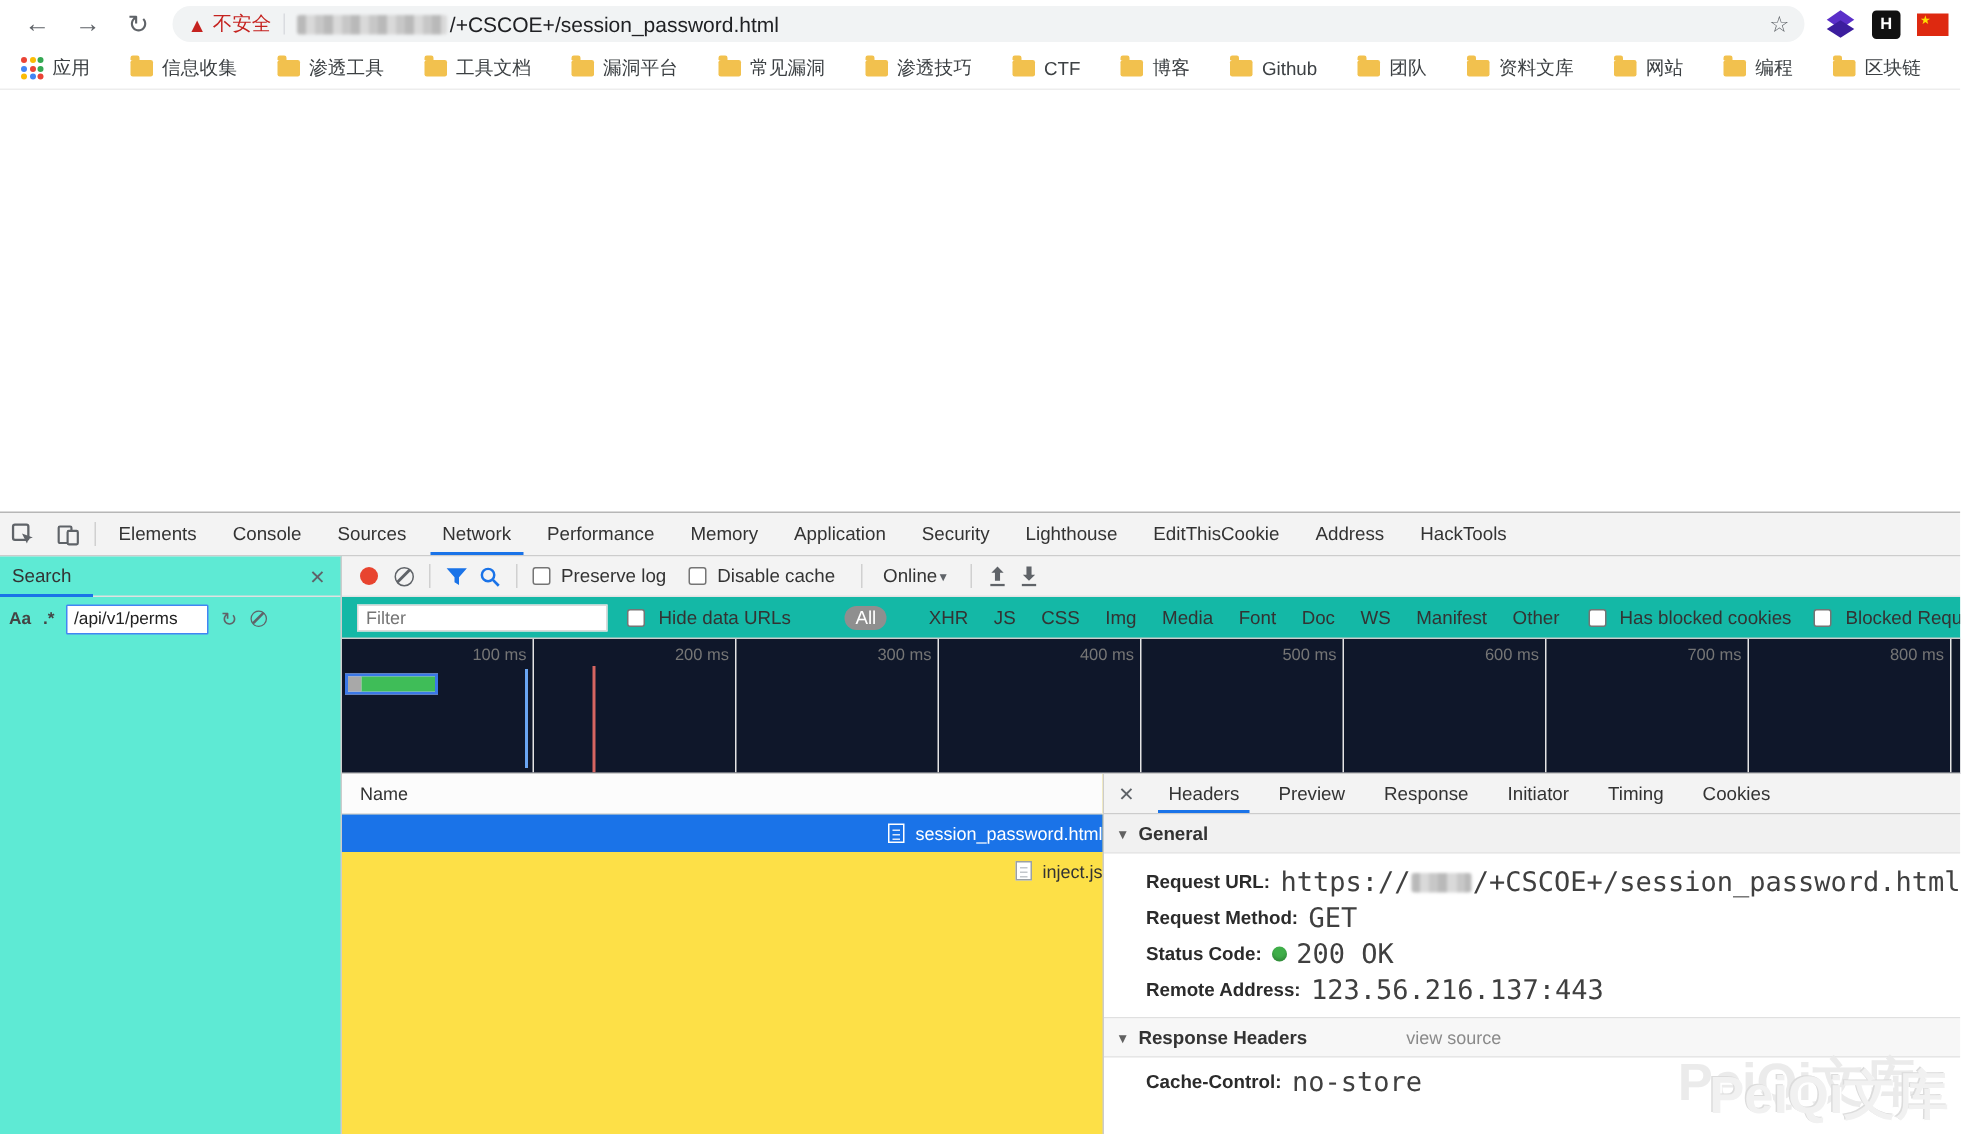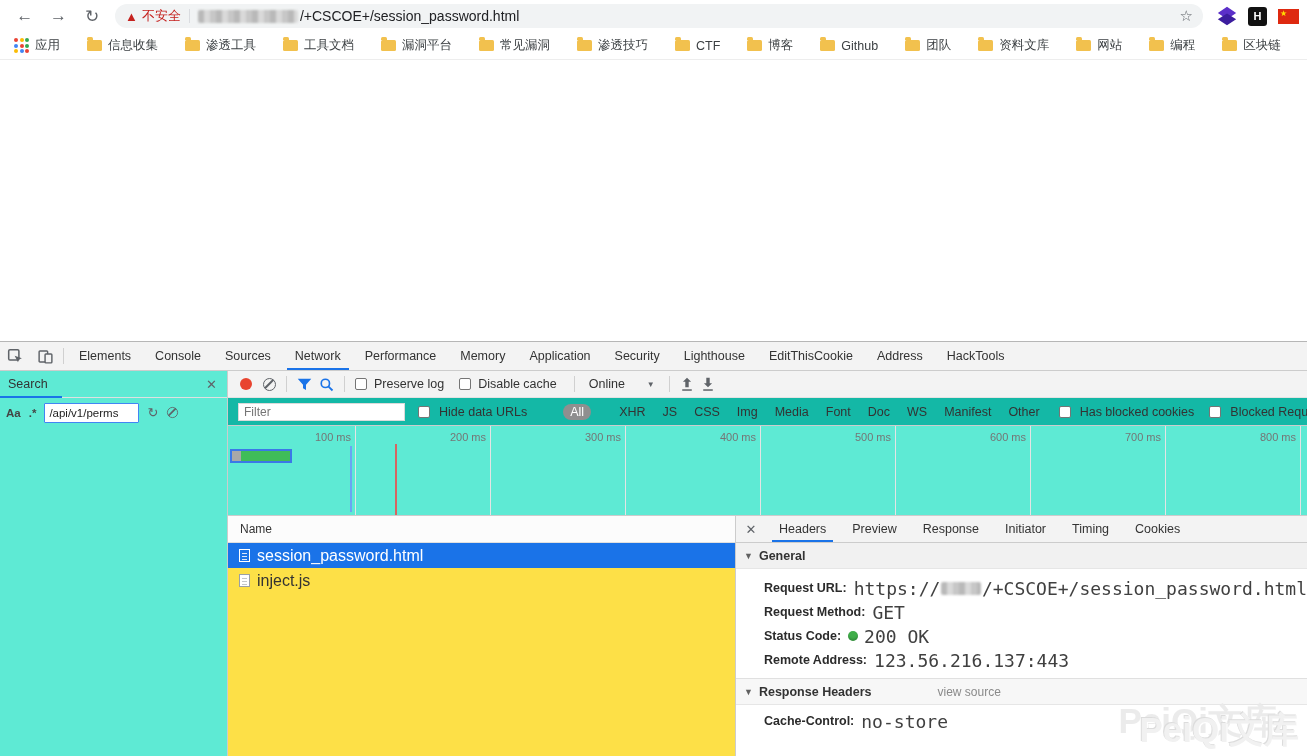--- a/index.html
+++ b/index.html
@@ -67,46 +67,46 @@
   
   .net-panel { flex:1; display:flex; flex-direction:column; min-width:0; }
   .net-toolbar { height:27px; background:#f3f3f3; border-bottom:1px solid #e3e3e3; display:flex; align-items:center;
                  padding:0 8px; gap:7px; font-size:12.5px; color:#333; }
   .rec-dot { width:12px; height:12px; border-radius:50%; background:#e8442f; margin:0 4px; }
   .blockicon { width:13px; height:13px; border:1.6px solid #5f6368; border-radius:50%; position:relative; }
   .blockicon:before { content:""; position:absolute; left:-1px; top:4.2px; width:12px; height:1.6px;
                       background:#5f6368; transform:rotate(-45deg); }
   .chk { width:12px; height:12px; border:1px solid #757575; border-radius:2px; background:#fff; flex:0 0 auto; }
   .lbl { color:#333; }
-  .online-wrap { display:flex; align-items:center; gap:22px; padding:0 4px; }
+  .online-wrap { display:flex; align-items:center; padding:0 4px; }
   .caret { font-size:8px; color:#5f6368; }
   .net-filterrow { height:28px; background:#14b8a6; border-bottom:1px solid #ccc; display:flex; align-items:center;
                    padding:0 10px; gap:9px; font-size:12.5px; color:#333; white-space:nowrap; overflow:hidden; }
   .filter-input { width:180px; height:18px; border:1px solid #dadada; background:#fff; font-size:12px;
                   padding:0 5px; color:#333; outline:none; font-family:"Liberation Sans",sans-serif; }
   .type-pill { padding:1px 4px; }
   .type-pill.selected { background:#8f8f8f; color:#fff; border-radius:9px; padding:1px 7px;margin-left:27px; }
 
   
-  .overview { height:90px; position:relative; background:#5eead4; border-bottom:1px solid #ccc; overflow:hidden; }
+  .overview { height:90px; position:relative; background:#0f172a; border-bottom:1px solid #ccc; overflow:hidden; }
   .gridline { position:absolute; top:0; bottom:0; width:1px; background:#e4e4e4; }
   .ticklbl { position:absolute; top:5px; width:70px; text-align:right; font-size:11px; color:#757575; }
   .ov-bar { position:absolute; left:2px; top:23px; width:62px; height:14px; border:2px solid #3b78e7;
             display:flex; background:#fff; }
   .ov-bar .seg-gray { width:9px; background:#a8a8a8; }
   .ov-bar .seg-green { flex:1; background:#3fbd58; }
   .ov-line-blue { position:absolute; left:122px; top:20px; bottom:3px; width:2px; background:#6aa5f2; }
   .ov-line-red { position:absolute; left:167px; top:18px; bottom:0; width:2px; background:#d66561; }
 
   
   .net-split { flex:1; display:flex; min-height:0; }
   .req-table { width:508px; border-right:1px solid #ccc; display:flex; flex-direction:column; background:#fde047; }
   .req-head { height:27px; display:flex; align-items:center; padding-left:12px; font-size:12px; color:#333;
               border-bottom:1px solid #e0e0e0; background:#fcfcfc; }
-  .req-row { height:25px; display:flex; align-items:center; gap:7px; padding-left:11px; font-size:16px; color:#333; }
+  .req-row { height:25px; display:flex; align-items:center; gap:7px; padding-left:0; font-size:12px; color:#333;justify-content:flex-end; }
   .req-row.selected { background:#1a73e8; color:#fff; }
   .doc-icon { width:11px; height:13px; border:1px solid #9aa0a6; background:#fff; position:relative; flex:0 0 auto; }
   .doc-icon:before { content:""; position:absolute; left:2px; top:3px; right:2px; height:1px; background:#c3c7cb;
                      box-shadow:0 3px 0 #c3c7cb, 0 6px 0 #c3c7cb; }
   .req-row.selected .doc-icon { border-color:#fff; background:#1a73e8; }
   .req-row.selected .doc-icon:before { background:#dbe7fb; box-shadow:0 3px 0 #dbe7fb, 0 6px 0 #dbe7fb; }
 
   .details { flex:1; display:flex; flex-direction:column; min-width:0; background:#fff; position:relative; }
   .det-tabs { height:27px; background:#f3f3f3; border-bottom:1px solid #ccc; display:flex; align-items:stretch;
               font-size:12.5px; color:#333; }

